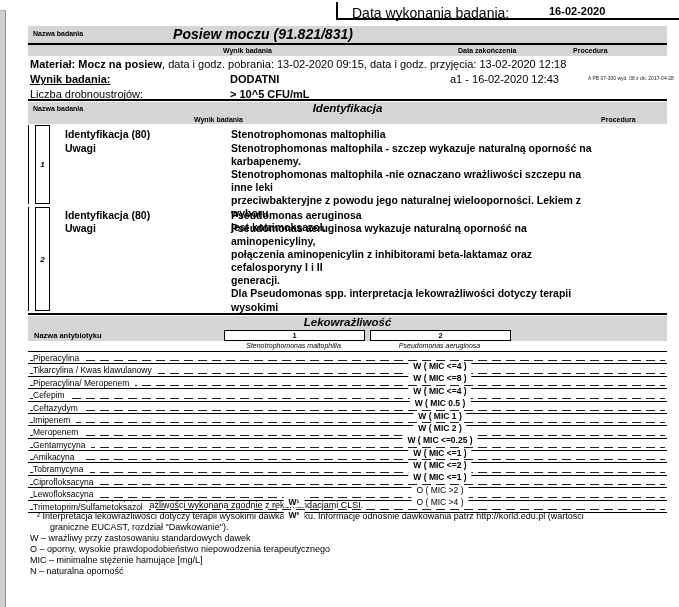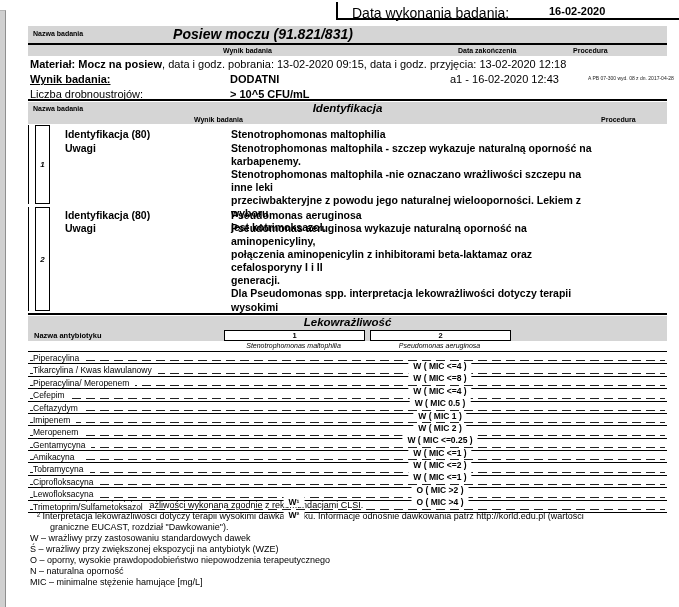--- a/index.html
+++ b/index.html
@@ -72,21 +72,21 @@
   .ab-table{position:absolute;left:28px;top:352px;width:639px;}
   .ab-row{position:relative;height:11.38px;border-bottom:1px solid #000;background:#fff;}
   .ab-row::before{content:"";position:absolute;left:2px;right:2px;bottom:2px;height:1px;
     background-image:repeating-linear-gradient(90deg,#222 0 9px,transparent 9px 14px);}
   .ab-name{position:absolute;left:5px;top:1px;background:#fff;padding-right:6px;
     font-size:8.5px;white-space:nowrap;z-index:1;}
   .val{position:absolute;top:1px;transform:translateX(-50%);background:#fff;
     padding:0 5px;font-size:8.5px;font-weight:bold;white-space:nowrap;z-index:1;margin-top:8px;}
   .v1{left:266px;}
   .v2{left:412px;}
-  .plain{font-weight:bold;}
+  .plain{font-weight:normal;}
 
   
   .footnotes{position:absolute;left:30px;top:500px;width:640px;font-size:9px;}
   .fn{line-height:11px;white-space:pre-line;}
   .fn.sup{padding-left:20px;text-indent:-13px;}
 </style>
 </head>
 <body>
 
 <div class="page-edge"></div>
@@ -227,17 +227,16 @@
       <span class="ab-name">Trimetoprim/Sulfametoksazol</span>
       <span class="val v1">W²</span>
     </div>
 </div>
 
 <div class="footnotes">
   <div class="fn sup">¹  Interpretacja testów lekowrażliwości wykonana zgodnie z rekomendacjami CLSI.</div>
   <div class="fn sup">²  Interpretacja lekowrażliwości dotyczy terapii wysokimi dawkami leku. Informacje odnośnie dawkowania patrz http://korld.edu.pl (wartości
 graniczne EUCAST, rozdział "Dawkowanie").</div>
   <div class="fn">W – wrażliwy przy zastosowaniu standardowych dawek</div>
-  <div class="fn">Ś – wrażliwy przy zwiększonej ekspozycji na antybiotyk (WZE)</div>
   <div class="fn">O – oporny, wysokie prawdopodobieństwo niepowodzenia terapeutycznego</div>
+  <div class="fn">MIC – minimalne stężenie hamujące [mg/L]</div>
   <div class="fn">N – naturalna oporność</div>
-  <div class="fn">MIC – minimalne stężenie hamujące [mg/L]</div>
 </div>
 
 </body></html>

